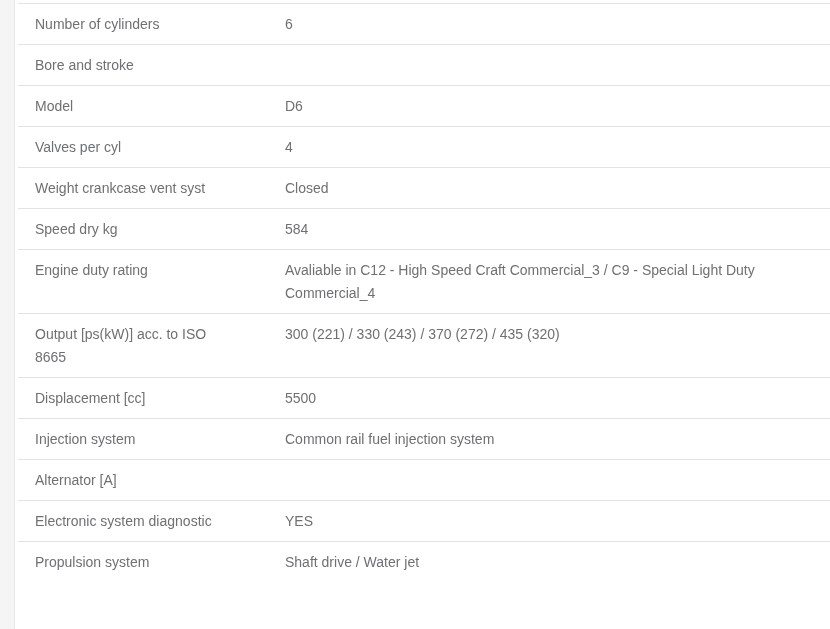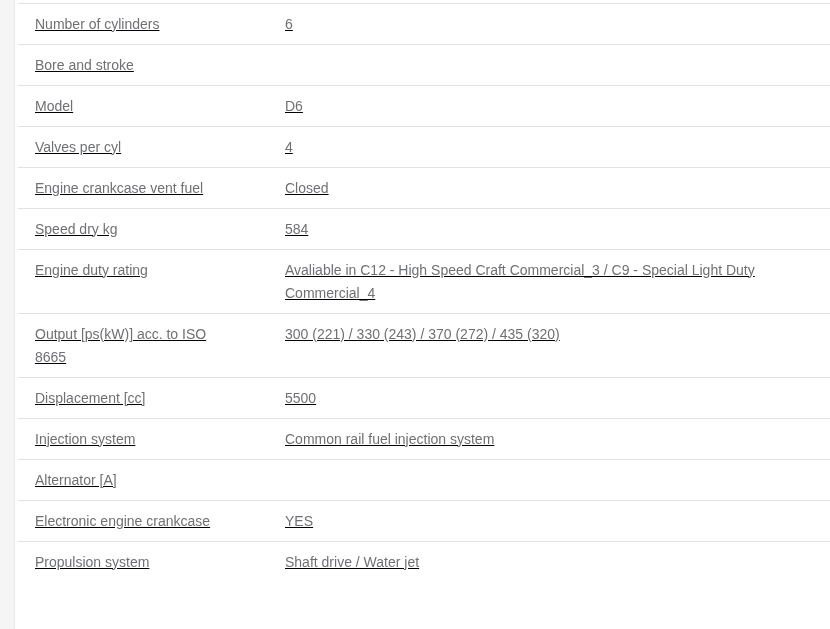--- a/index.html
+++ b/index.html
@@ -27,21 +27,20 @@
     height: 629px;
     box-sizing: border-box;
     background: var(--rail-color, #f5f5f5);
     border-right: 1px solid var(--rail-edge-color, #e9e9e9);
   }
   .spec-table {
     position: absolute;
     left: 18px;
     right: 0;
     top: 3px;
-    text-decoration: underline;
   }
   .spec-row {
     display: flex;
     align-items: flex-start;
     border-top: 1px solid var(--divider-color, #e3e3e4);
     font-size: 14px;
     line-height: 23px;
     color: var(--text-color, #6e7073);
   }
   .spec-label {
@@ -76,21 +75,21 @@
     <div class="spec-value">D6</div>
   </div>
 
 
   <div class="spec-row">
     <div class="spec-label">Valves per cyl</div>
     <div class="spec-value">4</div>
   </div>
 
   <div class="spec-row">
-    <div class="spec-label">Engine crankcase vent fuel</div>
+    <div class="spec-label">Weight crankcase vent syst</div>
     <div class="spec-value">Closed</div>
   </div>
 
   <div class="spec-row">
     <div class="spec-label">Speed dry kg</div>
     <div class="spec-value">584</div>
   </div>
 
   <div class="spec-row">
     <div class="spec-label">Engine duty rating</div>
@@ -110,21 +109,21 @@
   <div class="spec-row">
     <div class="spec-label">Injection system</div>
     <div class="spec-value">Common rail fuel injection system</div>
   </div>
 
   <div class="spec-row">
     <div class="spec-label">Alternator [A]</div>
   </div>
 
   <div class="spec-row">
-    <div class="spec-label">Electronic engine crankcase</div>
+    <div class="spec-label">Electronic system diagnostic</div>
     <div class="spec-value">YES</div>
   </div>
 
   <div class="spec-row">
     <div class="spec-label">Propulsion system</div>
     <div class="spec-value">Shaft drive / Water jet</div>
   </div>
 </div>
 </div>
 

